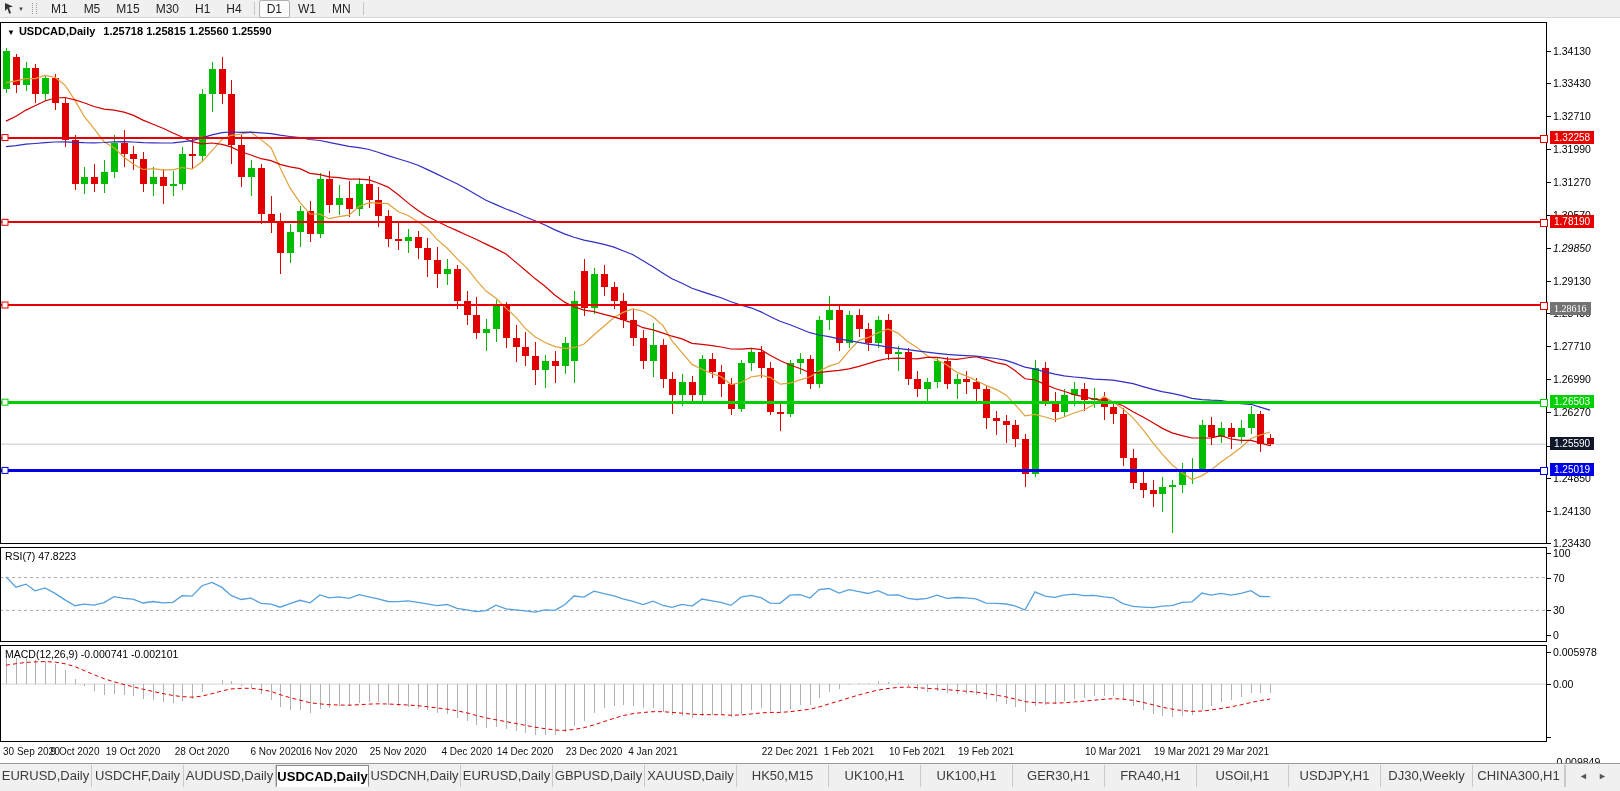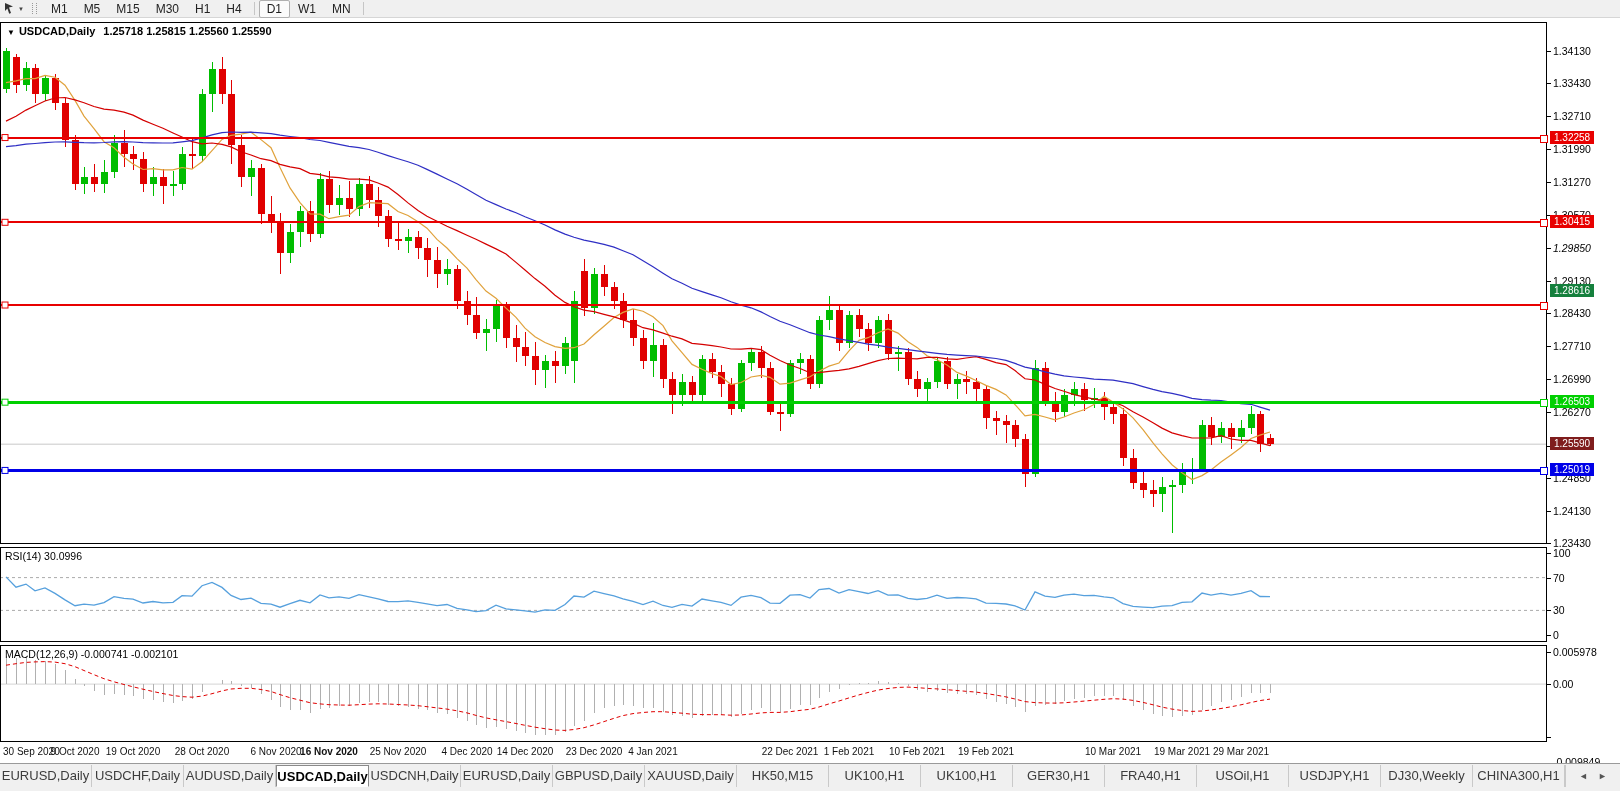--- a/index.html
+++ b/index.html
@@ -490,21 +490,21 @@
           <line x1="1260" x2="1260" y1="39.10526315789473" y2="48.091955568316784" stroke="#b0b0b0" stroke-width="1"></line>
           <line x1="1270" x2="1270" y1="39.10526315789473" y2="47.868348417354575" stroke="#b0b0b0" stroke-width="1"></line>
         </g>
         <polyline points="6,20.2 16,18.7 26,17.4 35,16.9 45,16.6 55,17.1 65,18.7 75,21.7 84,25.5 94,29.7 104,33.7 114,36.8 124,39.5 133,41.8 143,44.2 153,46.5 163,48.6 173,50.5 182,51.6 192,52.2 202,51.1 212,48.7 222,45.9 231,44.0 241,43.3 251,43.3 261,44.5 271,46.5 280,49.6 290,52.7 300,55.2 310,57.7 320,58.9 329,59.7 339,60.0 349,60.2 359,59.7 369,59.1 378,58.8 388,59.0 398,59.5 408,60.0 418,60.7 427,61.7 437,62.9 447,64.1 457,65.8 467,67.9 476,70.4 486,72.9 496,74.8 506,76.6 516,78.5 525,80.3 535,82.2 545,83.7 555,85.0 565,85.4 574,84.5 584,82.7 594,79.9 604,76.6 614,73.3 623,70.6 633,68.6 643,67.5 653,66.7 663,66.7 672,67.4 682,68.2 692,69.2 702,69.6 712,69.7 721,69.7 731,70.2 741,70.0 751,69.0 761,67.9 770,67.4 780,67.4 790,66.7 800,65.4 810,64.3 819,62.0 829,58.9 839,56.0 849,52.9 859,49.9 868,47.5 878,45.1 888,43.5 898,42.4 908,42.1 917,42.6 927,43.4 937,43.9 947,44.7 957,45.5 966,46.3 976,47.1 986,48.5 996,50.1 1006,51.9 1015,54.0 1025,56.6 1035,57.6 1045,58.0 1055,58.1 1064,57.8 1074,57.0 1084,56.1 1094,55.2 1104,54.3 1113,53.7 1123,54.1 1133,55.4 1143,57.4 1153,59.8 1162,62.1 1172,64.1 1182,65.5 1192,66.4 1202,66.0 1211,65.0 1221,63.5 1231,61.8 1241,59.8 1251,57.5 1260,55.6 1270,54.1" fill="none" stroke="#e00000" stroke-width="1" stroke-dasharray="4,3"></polyline>
         <rect x="0.5" y="0.5" width="1546" height="96" fill="none" stroke="#000"></rect>
       </svg>
 
     <div id="chart-title">
       <span class="tri">▼</span><span>USDCAD,Daily</span><span class="ohlc">1.25718 1.25815 1.25560 1.25590</span>
     </div>
-    <div id="rsi-label" class="ind-label">RSI(14) 30.0996</div>
+    <div id="rsi-label" class="ind-label">RSI(7) 47.8223</div>
     <div id="macd-label" class="ind-label">MACD(12,26,9) -0.000741 -0.002101</div>
 
     <div id="price-axis"></div>
     <div id="date-axis"></div>
   <div class="ptickmark" style="top: 50.97px;"></div>
       <div class="ptick" style="top: 44.97px;">1.34130</div>
       <div class="ptickmark" style="top: 83.1589px;"></div>
       <div class="ptick" style="top: 77.1589px;">1.33430</div>
       <div class="ptickmark" style="top: 116.267px;"></div>
       <div class="ptick" style="top: 110.267px;">1.32710</div>
@@ -529,49 +529,49 @@
       <div class="ptickmark" style="top: 445.514px;"></div>
       <div class="ptick" style="top: 439.514px;">1.25550</div>
       <div class="ptickmark" style="top: 477.703px;"></div>
       <div class="ptick" style="top: 471.703px;">1.24850</div>
       <div class="ptickmark" style="top: 510.811px;"></div>
       <div class="ptick" style="top: 504.811px;">1.24130</div>
       <div class="ptickmark" style="top: 543px;"></div>
       <div class="ptick" style="top: 537px;">1.23430</div>
       <div class="pbox" style="top: 130.552px; background: rgb(232, 0, 0);">1.32258</div>
       <div class="sqmark" style="top: 134.552px; border: 1px solid rgb(232, 0, 0);"></div>
-      <div class="pbox" style="top: 215.301px; background: rgb(232, 0, 0);">1.30415</div>
+      <div class="pbox" style="top: 215.301px; background: rgb(232, 0, 0);">1.78190</div>
       <div class="sqmark" style="top: 219.301px; border: 1px solid rgb(232, 0, 0);"></div>
-      <div class="pbox" style="top: 284px; background: #15803d;">1.28616</div>
+      <div class="pbox" style="top: 302px; background: #737373; font-family: Liberation Serif, serif;">1.28616</div>
       <div class="sqmark" style="top: 302.026px; border: 1px solid rgb(232, 0, 0);"></div>
       <div class="pbox" style="top: 395.191px; background: rgb(0, 208, 0);">1.26503</div>
       <div class="sqmark" style="top: 399.191px; border: 1px solid rgb(0, 208, 0);"></div>
       <div class="pbox" style="top: 463.431px; background: rgb(0, 0, 232);">1.25019</div>
       <div class="sqmark" style="top: 467.431px; border: 1px solid rgb(0, 0, 232);"></div>
-      <div class="pbox" style="top: 437.174px; background: #7f1d1d;">1.25590</div>
+      <div class="pbox" style="top: 437.174px; background: #0f172a;">1.25590</div>
       <div class="ptickmark" style="top: 553px;"></div>
       <div class="ptick" style="top: 547px;">100</div>
       <div class="ptickmark" style="top: 577.6px;"></div>
       <div class="ptick" style="top: 571.6px;">70</div>
       <div class="ptickmark" style="top: 610.4px;"></div>
       <div class="ptick" style="top: 604.4px;">30</div>
       <div class="ptickmark" style="top: 635px;"></div>
       <div class="ptick" style="top: 629px;">0</div>
       <div class="ptickmark" style="top: 652px;"></div>
       <div class="ptick" style="top: 646px;">0.005978</div>
       <div class="ptickmark" style="top: 684.105px;"></div>
       <div class="ptick" style="top: 678.105px;">0.00</div>
       <div class="ptickmark" style="top: 737px;"></div>
       <div class="ptick" style="top: 728px; margin-top: 28px;">-0.009849</div>
       <div class="dlabel" style="left: 3px; transform: none;">30 Sep 2020</div>
       <div class="dlabel" style="left: 75px;">9 Oct 2020</div>
       <div class="dlabel" style="left: 133px;">19 Oct 2020</div>
       <div class="dlabel" style="left: 202px;">28 Oct 2020</div>
       <div class="dlabel" style="left: 276px;">6 Nov 2020</div>
-      <div class="dlabel" style="left: 329px; font-weight: bold;">16 Nov 2020</div>
+      <div class="dlabel" style="left: 329px;">16 Nov 2020</div>
       <div class="dlabel" style="left: 398px;">25 Nov 2020</div>
       <div class="dlabel" style="left: 467px;">4 Dec 2020</div>
       <div class="dlabel" style="left: 525px;">14 Dec 2020</div>
       <div class="dlabel" style="left: 594px;">23 Dec 2020</div>
       <div class="dlabel" style="left: 653px;">4 Jan 2021</div>
       <div class="dlabel" style="left: 721px; margin-top: 31px;">13 Jan 2021</div>
       <div class="dlabel" style="left: 790px;">22 Dec 2021</div>
       <div class="dlabel" style="left: 849px;">1 Feb 2021</div>
       <div class="dlabel" style="left: 917px;">10 Feb 2021</div>
       <div class="dlabel" style="left: 986px;">19 Feb 2021</div>

